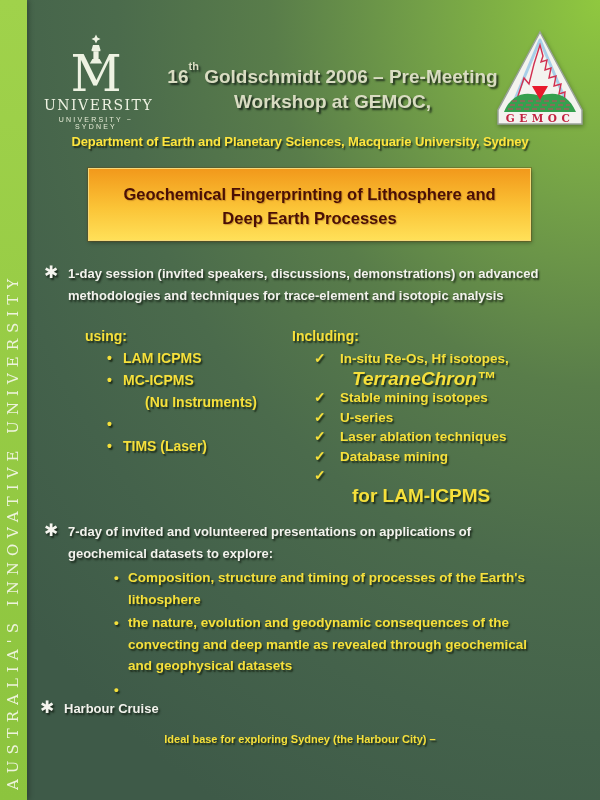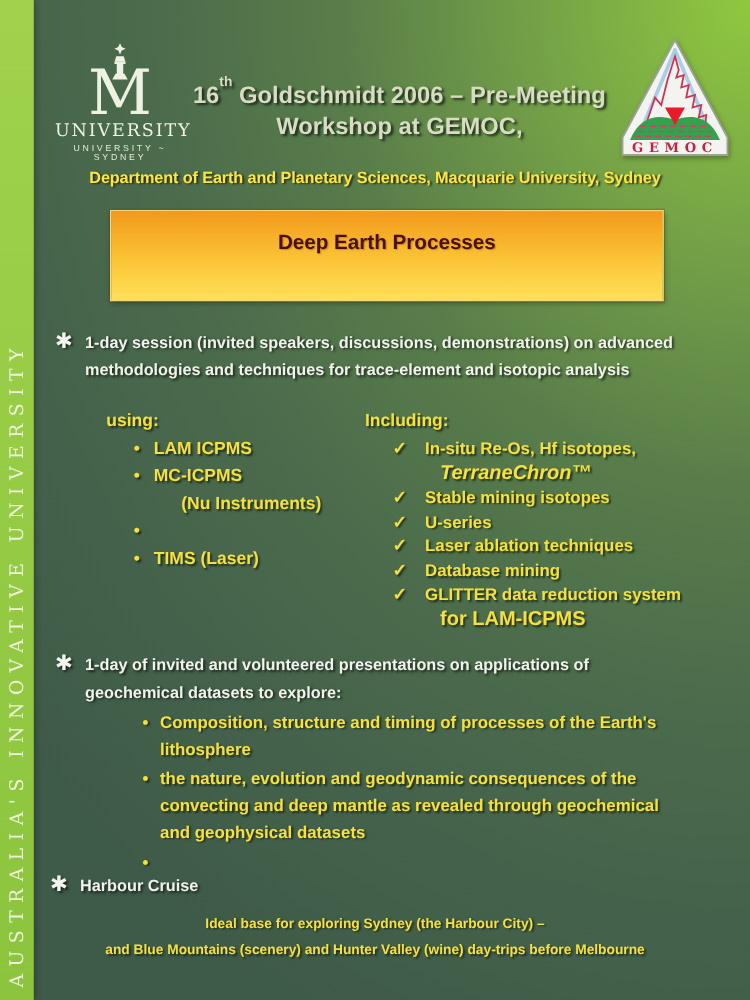--- a/index.html
+++ b/index.html
@@ -19,21 +19,21 @@
     font-family:"DejaVu Serif","Liberation Serif",serif;
     font-size:15px;letter-spacing:6px;color:#edf3dc;white-space:nowrap;}
   
   .mq{position:absolute;left:44px;top:34px;width:104px;text-align:center;color:#eef2e2;}
   .mq svg{display:block;margin:0 auto;}
   .mq-name{font-family:"DejaVu Serif","Liberation Serif",serif;font-size:14px;letter-spacing:1.5px;margin-top:1px;}
   .mq-sub{font-size:7px;letter-spacing:2.2px;margin-top:3px;color:#e6ecd6;}
   
   .gemoc{position:absolute;right:16px;top:30px;filter:drop-shadow(1px 2px 2px rgba(0,0,0,.3));}
   
-  .title{position:absolute;left:57px;top:60px;width:525px;text-align:center;
+  .title{position:absolute;left:70px;top:60px;width:525px;text-align:center;
     color:#d9dcc2;font-weight:bold;font-size:19px;line-height:25px;
     text-shadow:2px 2px 2px rgba(20,32,22,.85);}
   .title sup{font-size:11px;position:relative;top:-6px;}
   .dept{position:absolute;left:20px;top:134px;width:560px;text-align:center;
     color:#ffe53e;font-weight:bold;font-size:13px;letter-spacing:-0.1px;
     text-shadow:1.5px 1.5px 1.5px rgba(25,35,20,.85);}
   
   .banner{position:absolute;left:88px;top:168px;width:443px;height:73px;
     background:linear-gradient(180deg,#f2991b 0%,#fbc437 55%,#ffe058 100%);
     border:1px solid #f5d879;box-shadow:0 0 0 1px rgba(110,70,10,.35), 1px 2px 4px rgba(0,0,0,.3);
@@ -56,21 +56,21 @@
   .yellow{color:#f6e03b;font-weight:bold;text-shadow:1.5px 1.5px 1.5px rgba(25,38,20,.85);}
   .subhead{font-size:14px;line-height:18px;}
   .using{position:absolute;left:85px;top:327px;width:210px;}
   .u-item{display:flex;padding-left:22px;font-size:14px;line-height:22px;}
   .u-item .dot{flex:0 0 8px;margin-right:8px;}
   .u-cont{padding-left:60px;font-size:14px;line-height:22px;}
   .using .first{margin-top:2px;}
   .including{position:absolute;left:292px;top:327px;width:300px;}
   .chk-item{display:flex;padding-left:22px;font-size:13.5px;line-height:19.5px;}
   .chk{flex:0 0 16px;margin-right:10px;font-size:14px;}
-  .chk-cont{padding-left:60px;font-size:16px;line-height:19.5px;}
+  .chk-cont{padding-left:60px;font-size:19px;line-height:19.5px;}
   .including .first{margin-top:4px;}
   .italic{font-style:italic;}
   .ylist{margin-top:3px;}
   .y-item{display:flex;padding-left:46px;margin-bottom:2px;font-size:13.5px;line-height:21.5px;}
   .y-item .dot{flex:0 0 7px;margin-right:7px;}
   .y-item .ytext{width:462px;}
   
   .footer{position:absolute;left:8px;top:729px;width:584px;text-align:center;
     font-size:11px;line-height:21px;white-space:nowrap;}
 </style>
@@ -113,20 +113,21 @@
   </div>
 
   <div class="title">
     <div><span>16</span><sup>th</sup><span> Goldschmidt 2006 – Pre-Meeting</span></div>
     <div>Workshop at GEMOC,</div>
   </div>
 
   <div class="dept">Department of Earth and Planetary Sciences, Macquarie University, Sydney</div>
 
   <div class="banner">
+    <div>Geochemical Fingerprinting of Lithosphere and</div>
     <div>Deep Earth Processes</div>
   </div>
 
   <div class="sec sec1">
     <span class="ast">✱</span>
     <div class="wtext">1-day session (invited speakers, discussions, demonstrations) on advanced methodologies and techniques for trace-element and isotopic analysis</div>
   </div>
 
   <div class="using yellow">
     <div class="subhead">using:</div>
@@ -166,29 +167,28 @@
     <div class="chk-item">
         <span class="chk">✓</span>
         <span>Laser ablation techniques</span>
       </div>
     <div class="chk-item">
         <span class="chk">✓</span>
         <span>Database mining</span>
       </div>
     <div class="chk-item">
         <span class="chk">✓</span>
-        <span>GLITTER data reduction system</span>
       </div>
     <div class="chk-cont">for LAM-ICPMS</div>
   </div>
 
   <div class="sec sec2">
     <span class="ast">✱</span>
     <div class="sec2-wrap">
-      <div class="wtext">1-day of invited and volunteered presentations on applications of geochemical datasets to explore:</div>
+      <div class="wtext">7-day of invited and volunteered presentations on applications of geochemical datasets to explore:</div>
       <div class="ylist yellow">
         <div class="y-item">
             <span class="dot">•</span>
             <span class="ytext">Composition, structure and timing of processes of the Earth's lithosphere</span>
           </div>
         <div class="y-item">
             <span class="dot">•</span>
             <span class="ytext">the nature, evolution and geodynamic consequences of the convecting and deep mantle as revealed through geochemical and geophysical datasets</span>
           </div>
         <div class="y-item">
@@ -198,16 +198,15 @@
     </div>
   </div>
 
   <div class="sec sec3">
     <span class="ast">✱</span>
     <div class="wtext">Harbour Cruise</div>
   </div>
 
   <div class="footer yellow">
     <div>Ideal base for exploring Sydney (the Harbour City) –</div>
-    <div>and Blue Mountains (scenery) and Hunter Valley (wine) day-trips before Melbourne</div>
   </div>
 
 </div>
 
 </body></html>

